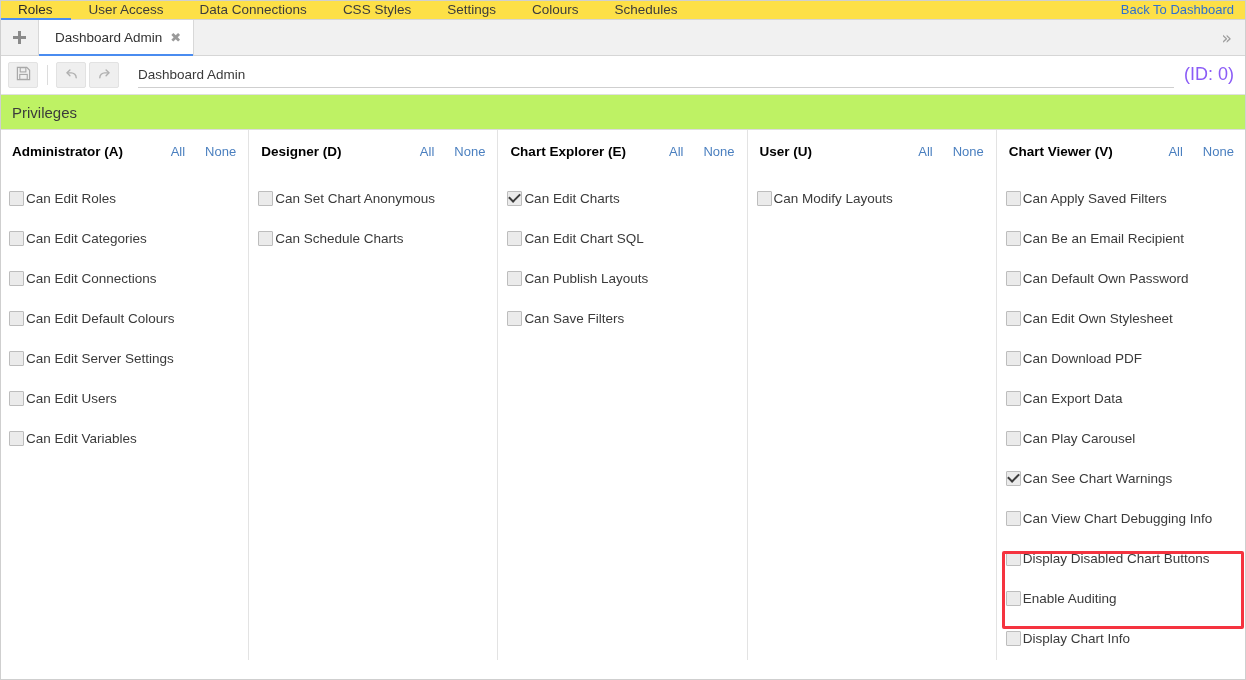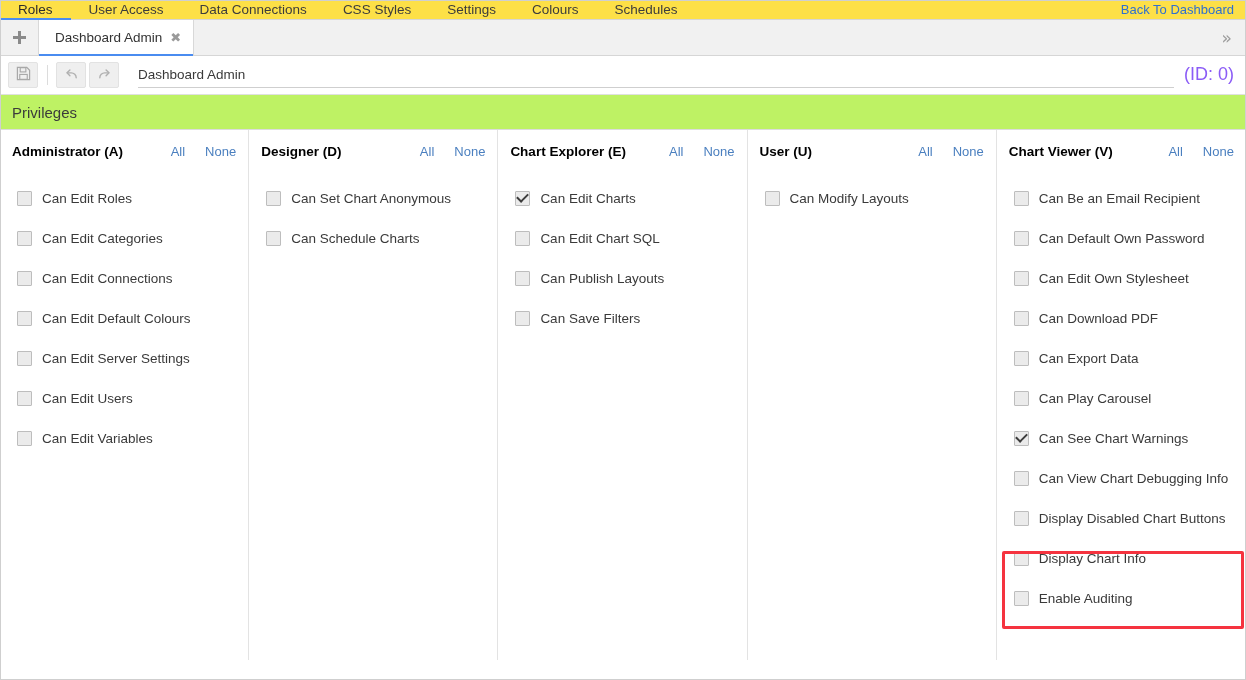--- a/index.html
+++ b/index.html
@@ -214,22 +214,22 @@
   .col-link {
     color: #4a7fbf;
     font-size: 13px;
     cursor: pointer;
   }
 
   .opt-row {
     display: flex;
     align-items: center;
     height: 40px;
-    padding-left: 17px;
-    gap: 10px;
+    padding-left: 9px;
+    gap: 2px;
     cursor: pointer;
   }
   .cbox {
     width: 15px;
     height: 15px;
     border: 1px solid #bdbdbd;
     background: #ebebeb;
     border-radius: 1px;
     flex: 0 0 auto;
     display: flex;
@@ -433,20 +433,24 @@
     <div class="col">
       <div class="col-head">
         <div class="col-title">Chart Viewer (V)</div>
         <div class="col-links">
           <span class="col-link">All</span>
           <span class="col-link">None</span>
         </div>
       </div>
       <div class="opt-row">
         <span class="cbox"></span>
+        <span class="opt-label">Can Apply Saved Filters</span>
+      </div>
+      <div class="opt-row">
+        <span class="cbox"></span>
         <span class="opt-label">Can Be an Email Recipient</span>
       </div>
       <div class="opt-row">
         <span class="cbox"></span>
         <span class="opt-label">Can Default Own Password</span>
       </div>
       <div class="opt-row">
         <span class="cbox"></span>
         <span class="opt-label">Can Edit Own Stylesheet</span>
       </div>
@@ -469,23 +473,23 @@
       <div class="opt-row">
         <span class="cbox"></span>
         <span class="opt-label">Can View Chart Debugging Info</span>
       </div>
       <div class="opt-row">
         <span class="cbox"></span>
         <span class="opt-label">Display Disabled Chart Buttons</span>
       </div>
       <div class="opt-row">
         <span class="cbox"></span>
+        <span class="opt-label">Enable Auditing</span>
+      </div>
+      <div class="opt-row">
+        <span class="cbox"></span>
         <span class="opt-label">Display Chart Info</span>
-      </div>
-      <div class="opt-row">
-        <span class="cbox"></span>
-        <span class="opt-label">Enable Auditing</span>
       </div>
     </div>
   </div>
 
 <div class="highlight-box" id="highlight-box" style="left: 1002px; top: 551px; width: 242px; height: 78px; border-color: rgb(245, 51, 63);"></div>
 <div class="page-border"></div>
 
 </body></html>

